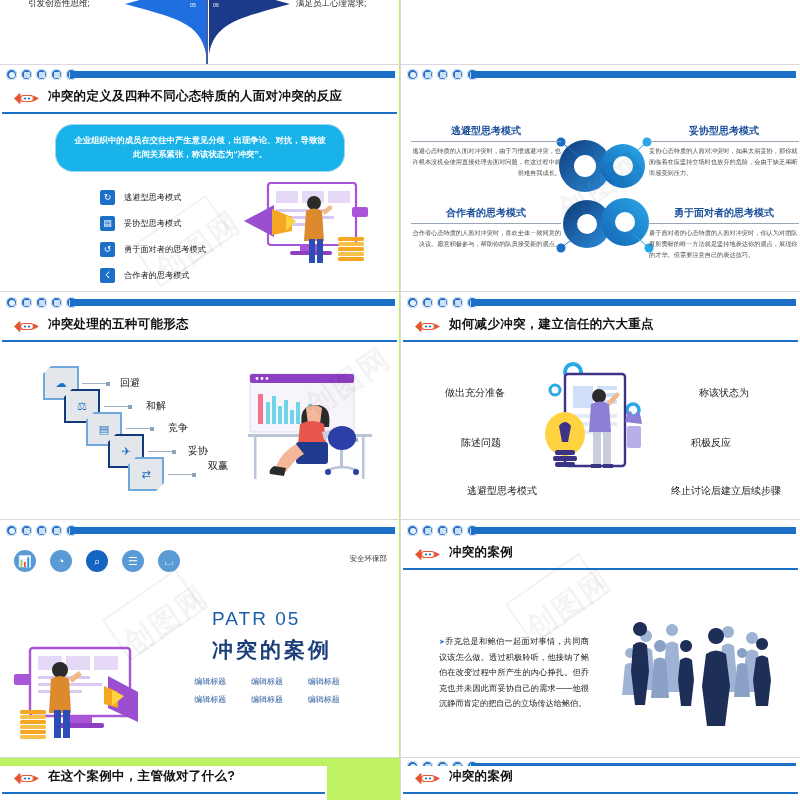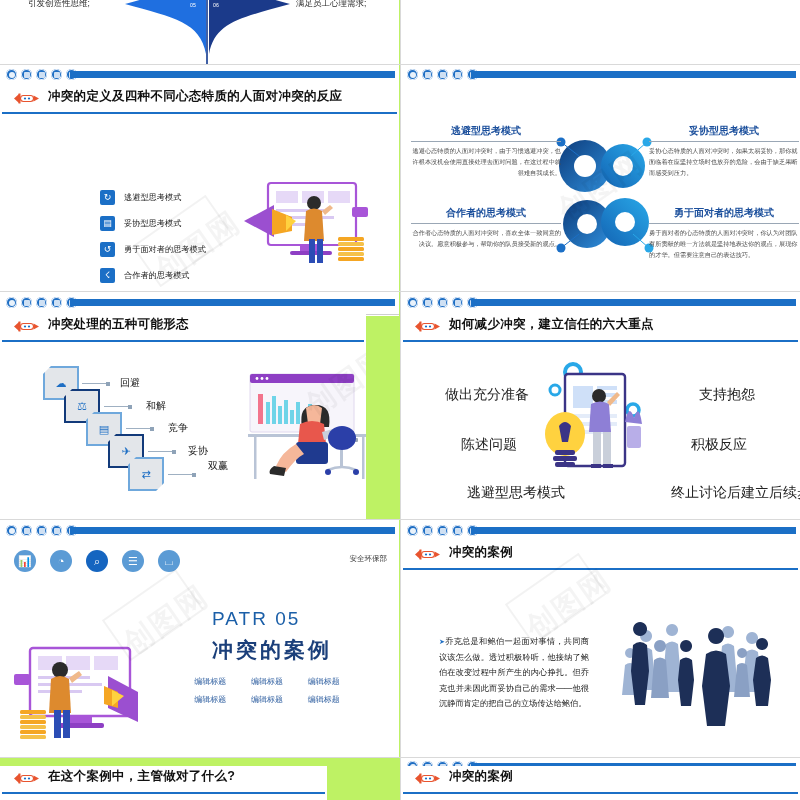--- a/index.html
+++ b/index.html
@@ -98,21 +98,21 @@
     display: flex; align-items: center; justify-content: center;
     font-size: 11px; color: #1f6fc4;
   }
   .sE .card.b1 { border: 2.4px solid #6fa8dc; clip-path: polygon(8px 0,100% 0,100% calc(100% - 8px),calc(100% - 8px) 100%,0 100%,0 8px); }
   .sE .card.b2 { border: 2.4px solid #123a7a; clip-path: polygon(8px 0,100% 0,100% calc(100% - 8px),calc(100% - 8px) 100%,0 100%,0 8px); }
   .sE .lead { position: absolute; height: 1px; background: #9fb0c2; }
   .sE .lead::after { content:""; position:absolute; right:-2px; top:-1.5px; width:4px; height:4px; background:#8fa3b8; }
   .sE .lbl { position: absolute; font-size: 10px; color: #1a1a1a; white-space: nowrap; }
 
   
-  .sF .pt { position: absolute; font-size: 14px; color: #222; white-space: nowrap; }
+  .sF .pt { position: absolute; font-size: 10px; color: #222; white-space: nowrap; }
 
   
   .sG .bigicons { position: absolute; left: 12px; top: 32px; display: flex; gap: 14px; }
   .sG .bigicon {
     width: 22px; height: 22px; border-radius: 50%; background: #5b9bd5;
     display: flex; align-items: center; justify-content: center;
     color: #ffffff; font-size: 11px;
   }
   .sG .bigicon.hi { background: #1565c0; }
   .sG .dept { position: absolute; right: 12px; top: 32px; font-size: 7.5px; color: #333; }
@@ -210,20 +210,21 @@
         <rect x="6.5" y="2.5" width="2" height="10" fill="#e8542f"></rect>
         <rect x="8.5" y="4.5" width="13" height="6" rx="3" fill="#ffffff" stroke="#e8542f" stroke-width="1.1"></rect>
         <circle cx="13" cy="7.5" r="1.1" fill="#1b6fc6"></circle>
         <circle cx="17" cy="7.5" r="1.1" fill="#1b6fc6"></circle>
         <path d="M21.5,4.5 L27,7.5 L21.5,10.5 Z" fill="#e8542f"></path>
       </svg>
       <div class="ttl">冲突的定义及四种不同心态特质的人面对冲突的反应</div>
       <div class="underline"></div>
     </div>
 
+    <div class="callout" style="top:38px;">企业组织中的成员在交往中产生意见分歧，出现争论、对抗，导致彼此间关系紧张，称该状态为“冲突”。</div>
 
     <div class="modeitem" style="left:100px; top:104px;">
       <span class="mi-icon">↻</span>
       <span class="mi-label">逃避型思考模式</span>
     </div>
     <div class="modeitem" style="left:100px; top:130px;">
       <span class="mi-icon">▤</span>
       <span class="mi-label">妥协型思考模式</span>
     </div>
     <div class="modeitem" style="left:100px; top:156px;">
@@ -338,21 +339,21 @@
         <span class="cicon"></span>
         <span class="cicon"></span>
         <span class="cicon"></span>
         <span class="cicon"></span>
       </div>
       <div class="bluebar"></div>
       <div class="grayline"></div>
     </div>
   </div>
 
-  <div class="slide left sE" style="top:314px; width:366px; height:205px;">
+  <div class="slide left sE" style="top:314px; width:399px; height:205px;">
     <div class="titlebar" style="top:0;">
       <svg class="rocket" viewBox="0 0 30 15">
         <path d="M2,7.5 L7,3 L7,12 Z" fill="#e8542f"></path>
         <rect x="6.5" y="2.5" width="2" height="10" fill="#e8542f"></rect>
         <rect x="8.5" y="4.5" width="13" height="6" rx="3" fill="#ffffff" stroke="#e8542f" stroke-width="1.1"></rect>
         <circle cx="13" cy="7.5" r="1.1" fill="#1b6fc6"></circle>
         <circle cx="17" cy="7.5" r="1.1" fill="#1b6fc6"></circle>
         <path d="M21.5,4.5 L27,7.5 L21.5,10.5 Z" fill="#e8542f"></path>
       </svg>
       <div class="ttl">冲突处理的五种可能形态</div>
@@ -431,21 +432,21 @@
         <rect x="8.5" y="4.5" width="13" height="6" rx="3" fill="#ffffff" stroke="#e8542f" stroke-width="1.1"></rect>
         <circle cx="13" cy="7.5" r="1.1" fill="#1b6fc6"></circle>
         <circle cx="17" cy="7.5" r="1.1" fill="#1b6fc6"></circle>
         <path d="M21.5,4.5 L27,7.5 L21.5,10.5 Z" fill="#e8542f"></path>
       </svg>
       <div class="ttl">如何减少冲突，建立信任的六大重点</div>
       <div class="underline"></div>
     </div>
 
     <div class="pt" style="left:44px; top:72px;">做出充分准备</div>
-    <div class="pt" style="left:298px; top:72px;">支持抱怨</div>
+    <div class="pt" style="left:298px; top:72px;">称该状态为</div>
     <div class="pt" style="left:60px; top:122px;">陈述问题</div>
     <div class="pt" style="left:290px; top:122px;">积极反应</div>
     <div class="pt" style="left:66px; top:170px;">逃避型思考模式</div>
     <div class="pt" style="left:270px; top:170px;">终止讨论后建立后续步骤</div>
 
     <svg width="120" height="135" style="position:absolute;left:142px;top:48px;">
       <circle cx="30" cy="10" r="8" fill="none" stroke="#29a8e8" stroke-width="4"></circle>
       <circle cx="12" cy="28" r="5" fill="none" stroke="#29a8e8" stroke-width="3"></circle>
       <circle cx="90" cy="48" r="6" fill="none" stroke="#29a8e8" stroke-width="3.5"></circle>
       <rect x="22" y="12" width="60" height="92" rx="3" fill="#ffffff" stroke="#3b3486" stroke-width="2.4"></rect>

